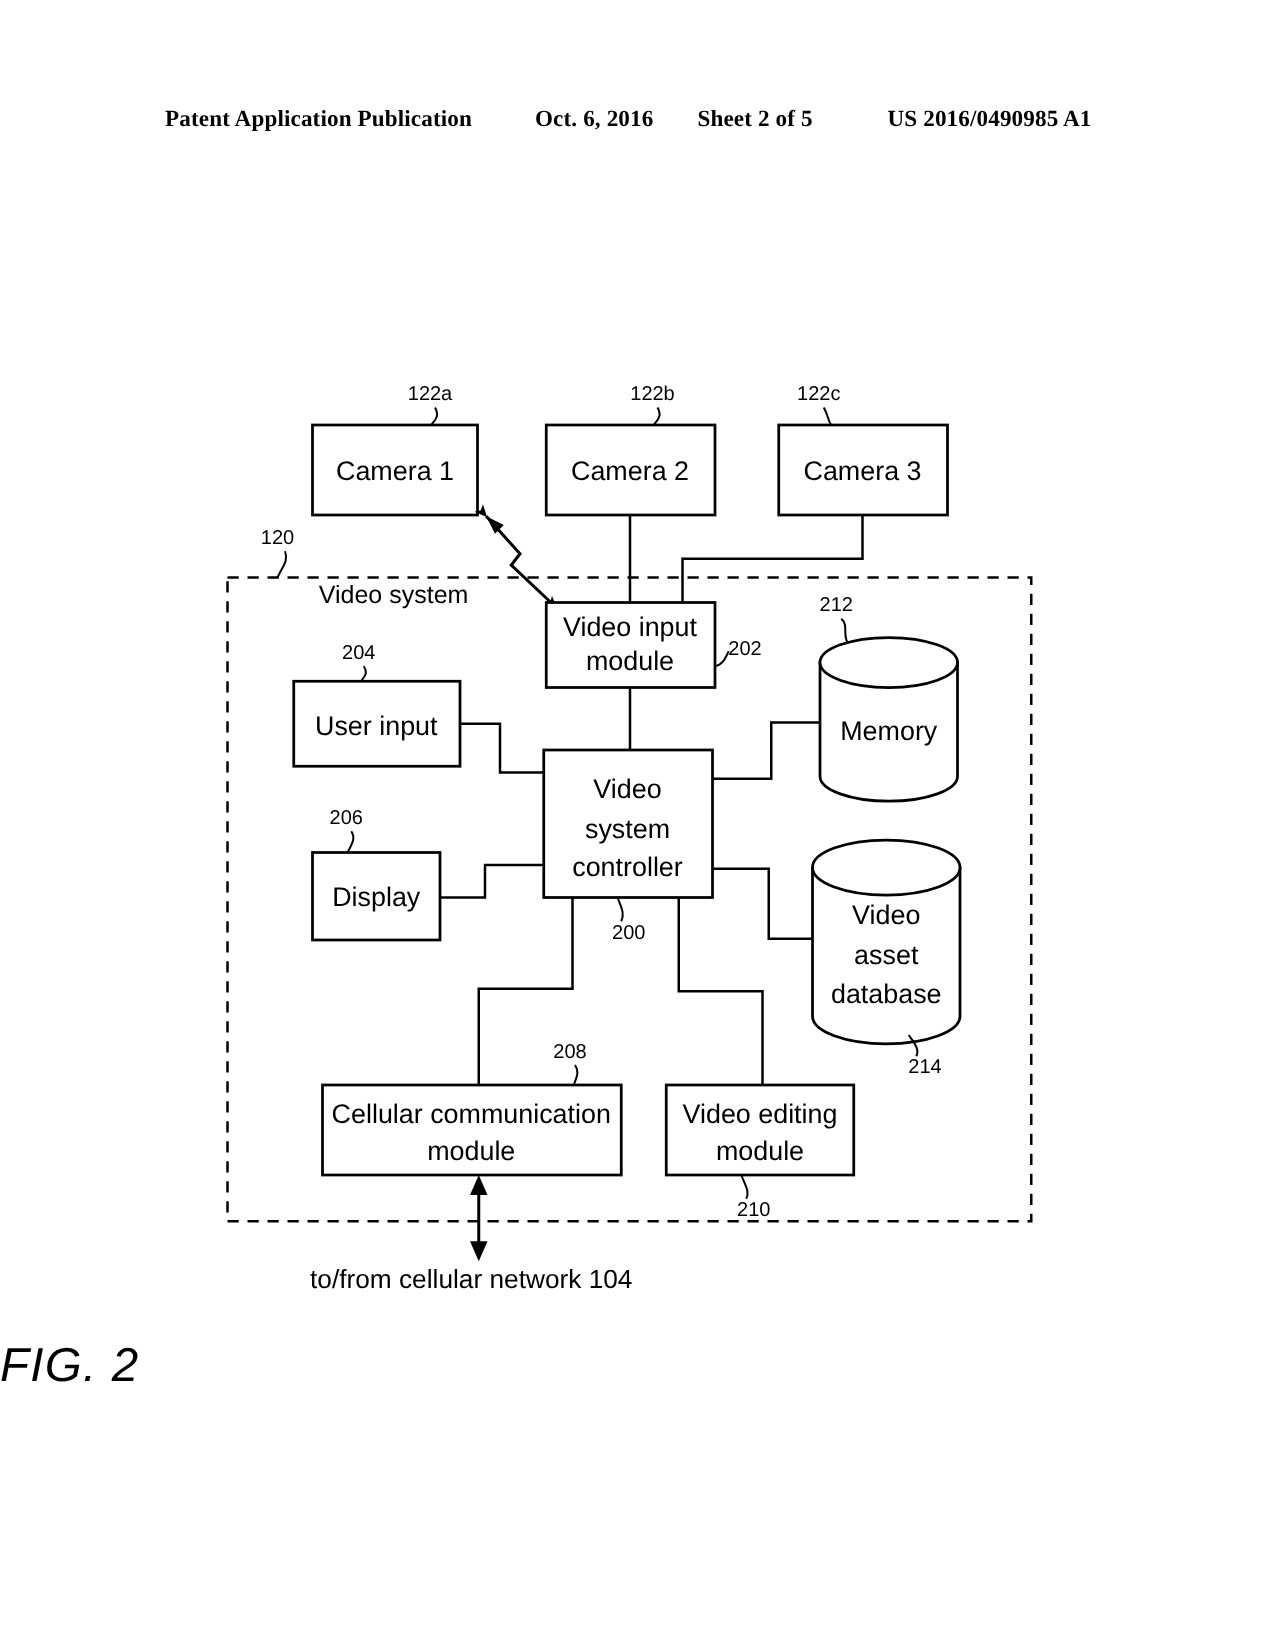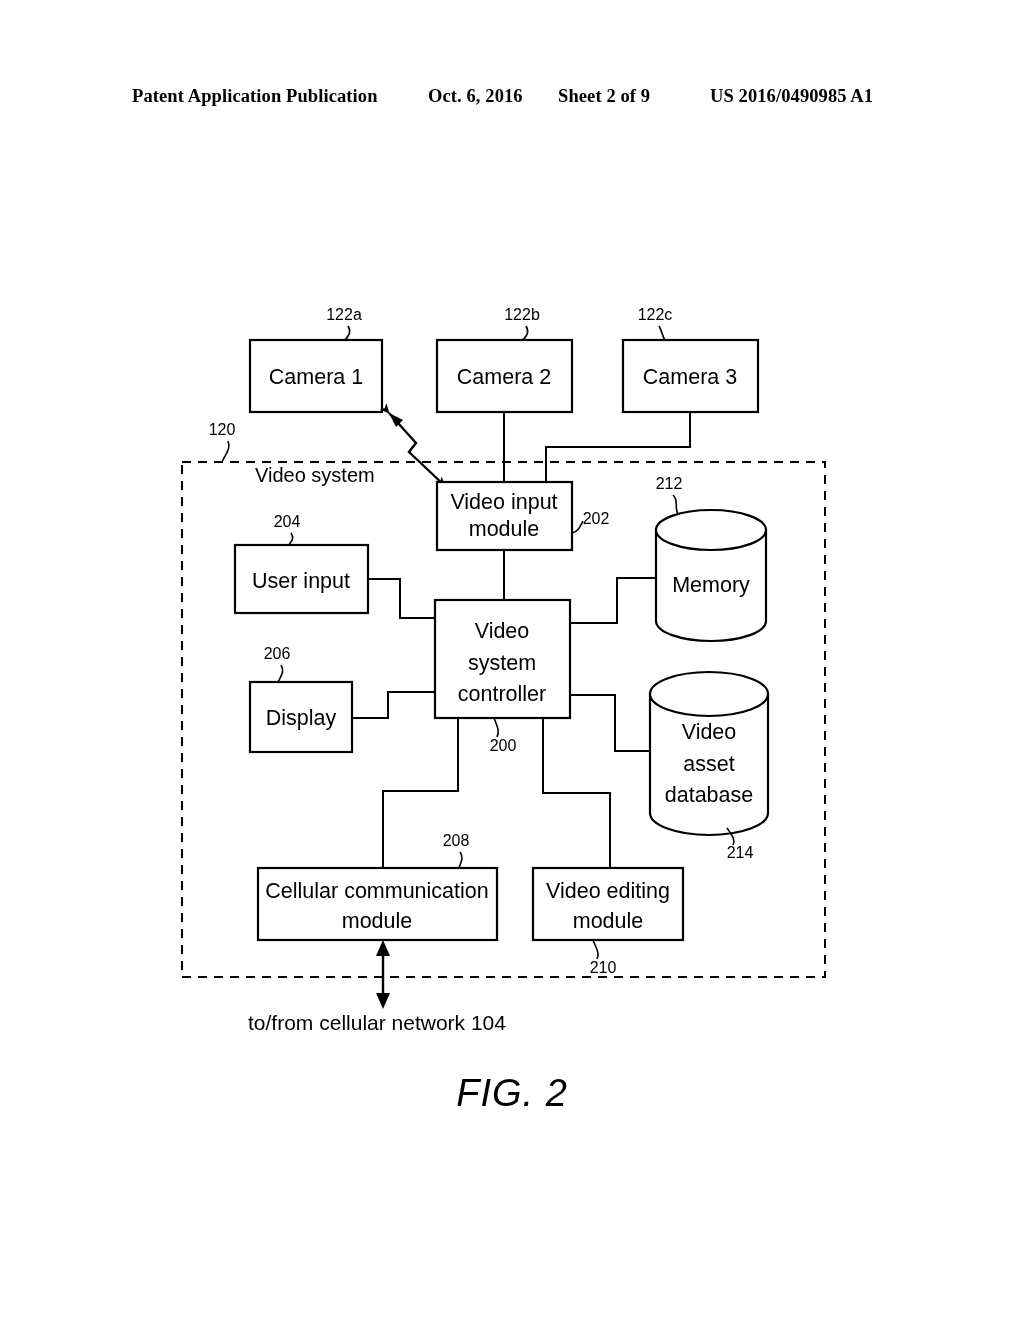--- a/index.html
+++ b/index.html
@@ -45,21 +45,21 @@
   }
   #figure-canvas svg {
     display: block;
   }
 
   .fig-caption {
     position: absolute;
     left: 0;
     top: 1072px;
     width: 1024px;
-    text-align: center;
+    text-align: left;
     font-family: "Liberation Sans", sans-serif;
     font-style: italic;
     font-size: 38px;
     letter-spacing: 1px;
   }
 
   
   text {
     font-family: "Liberation Sans", sans-serif;
     fill: #000000;
@@ -94,21 +94,21 @@
     stroke-width: 2.0;
     stroke-dasharray: 9 7;
   }
 </style>
 </head>
 <body>
 
 <div class="page-header">
   <span class="hdr-pub">Patent Application Publication</span>
   <span class="hdr-date">Oct. 6, 2016</span>
-  <span class="hdr-sheet">Sheet 2 of 9</span>
+  <span class="hdr-sheet">Sheet 2 of 5</span>
   <span class="hdr-num">US 2016/0490985 A1</span>
 </div>
 
 <div id="figure-canvas">
 <svg width="1024" height="1320" viewBox="0 0 1024 1320" xmlns="http://www.w3.org/2000/svg">
 
   <path class="boundary" d="M 182,462 L 825,462 L 825,977 L 182,977 Z"></path>
 
   <text class="ref-num" x="222" y="435">120</text>
   <path class="leader" d="M 228,441 C 231,449 226,453 222,462"></path>

